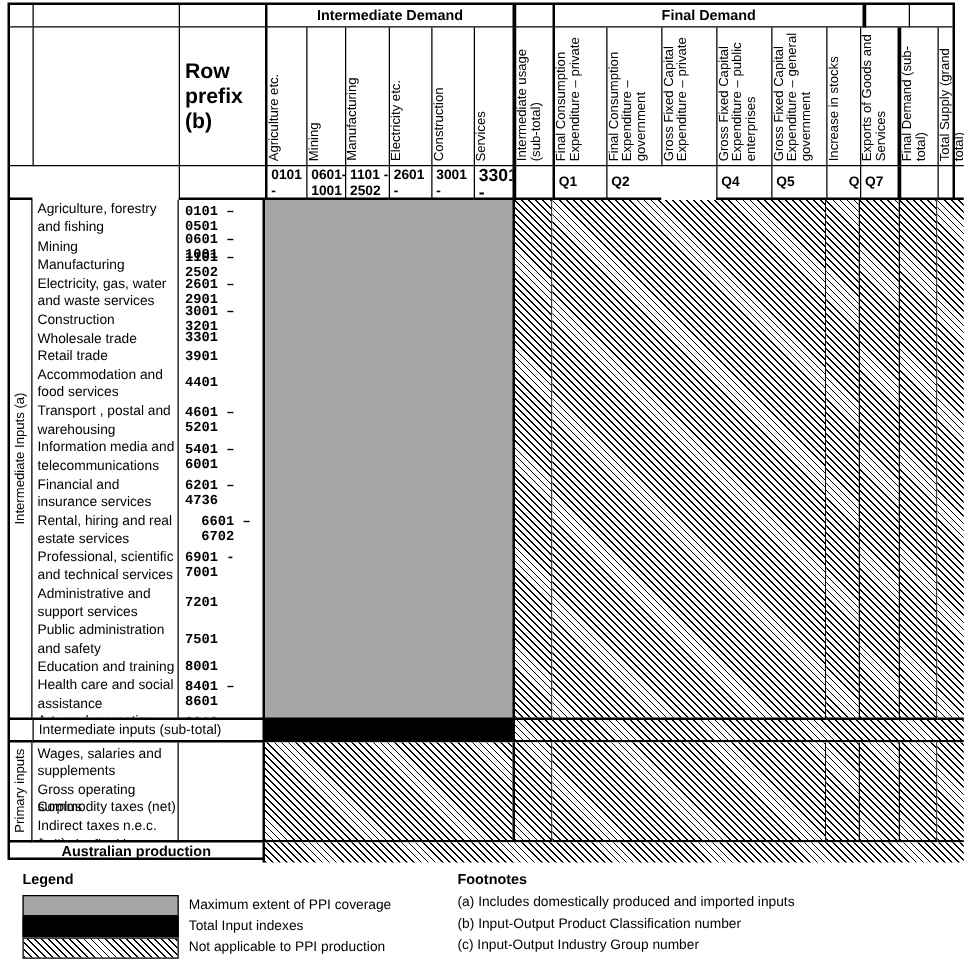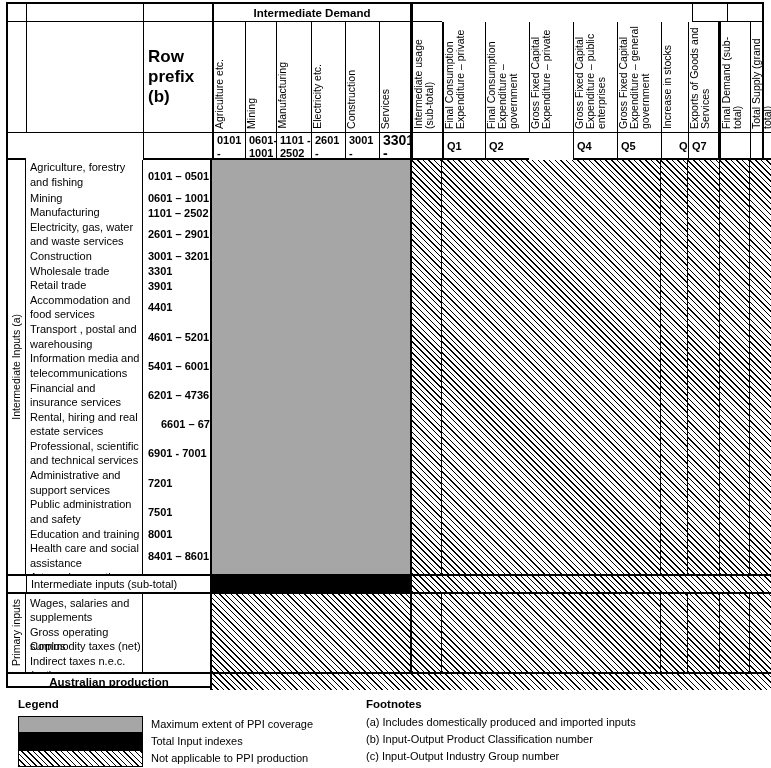--- a/index.html
+++ b/index.html
@@ -71,21 +71,21 @@
     padding-left:4px;
     font-size:11px;
     line-height:14.6px;
     white-space:pre-line;
   }
   .rpfx{
     box-sizing:border-box;
     padding-left:5px;
     font-size:11px;
     font-weight:bold;
-    display:flex;align-items:center;
+    display:flex;align-items:center;font-family:Liberation Mono, monospace;
   }
 
   
   #legendarea{position:absolute;left:6px;top:698px;width:758px;height:66px;font-size:11px;}
   .swatch{
     position:absolute;left:12px;width:125px;height:17px;
     border:1px solid #000;box-sizing:border-box;
   }
   .legtext{position:absolute;left:145px;font-size:11px;}
   .fn{position:absolute;font-size:11px;}
@@ -98,20 +98,21 @@
   <div id="tablewrap">
 
     <div class="cell bb" style="left:0;top:0;width:18px;height:18px;"></div>
     <div class="cell bb bl" style="left:18px;top:0;width:117px;height:18px;"></div>
     <div class="cell bb bl" style="left:135px;top:0;width:69px;height:18px;"></div>
 
     <div class="cell bb bl2 br2 ctr groupband" style="left:204px;top:0;width:200px;height:18px;">Intermediate Demand</div>
 
     <div class="cell bb bl ctr" style="left:404px;top:0;width:30px;height:18px;"></div>
 
+    <div class="cell bb bl2 br2 ctr groupband" style="left:434px;top:0;width:250px;height:18px;">Final Demand</div>
 
     <div class="cell bb bl" style="left:684px;top:0;width:35px;height:18px;"></div>
     <div class="cell bb bl" style="left:719px;top:0;width:35px;height:18px;"></div>
 
     <div class="cell bb" style="left:0;top:18px;width:18px;height:111px;"></div>
 
     <div class="cell bb bl" style="left:18px;top:18px;width:117px;height:111px;"></div>
 
     <div class="cell bb bl vctr b" style="left:135px;top:18px;width:69px;height:111px;padding-left:4px;font-size:17px;">Row prefix (b)</div>
 

